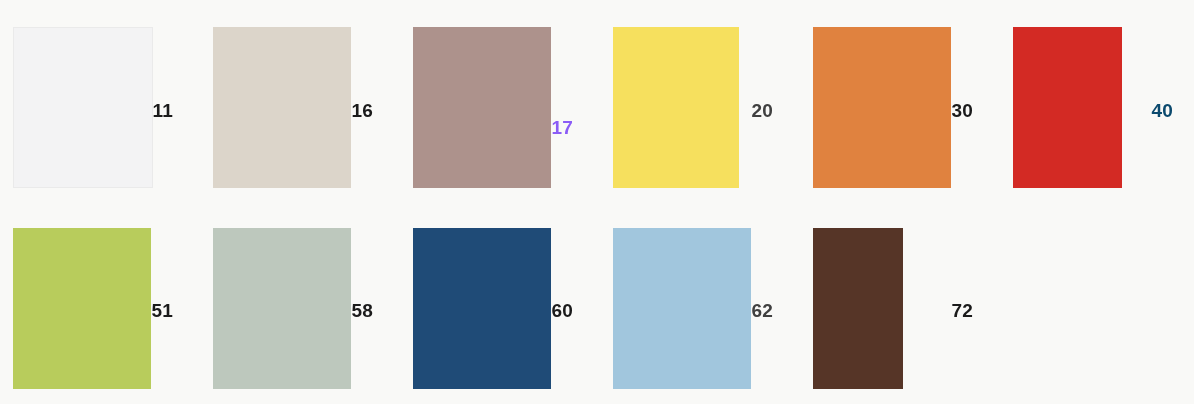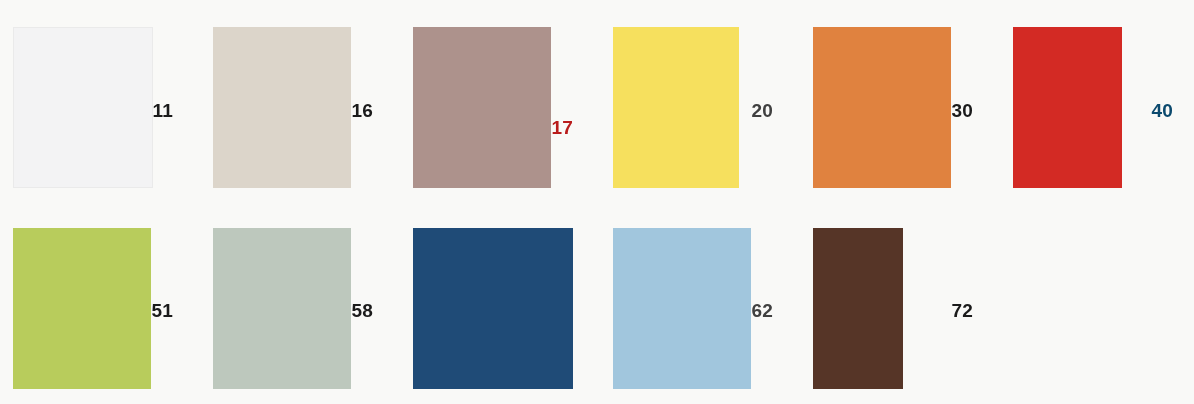--- a/index.html
+++ b/index.html
@@ -68,21 +68,21 @@
     <div class="swatch-cell">
       <div class="swatch-chip bordered" style="background: rgb(243, 243, 244); border-color: rgb(234, 234, 234);"></div>
       <div class="swatch-label" style="color: rgb(27, 27, 27);">11</div>
     </div>
     <div class="swatch-cell">
       <div class="swatch-chip" style="background: rgb(220, 213, 202);"></div>
       <div class="swatch-label" style="color: rgb(27, 27, 27);">16</div>
     </div>
     <div class="swatch-cell">
       <div class="swatch-chip" style="background: rgb(173, 146, 140);"></div>
-      <div class="swatch-label" style="color: #b91c1c; margin-top: 40px;">17</div>
+      <div class="swatch-label" style="color: #8b5cf6; margin-top: 40px;">17</div>
     </div>
     <div class="swatch-cell">
       <div class="swatch-chip" style="background: rgb(246, 224, 94);"></div>
       <div class="swatch-label" style="color: #404040; margin-left: 12px;">20</div>
     </div>
     <div class="swatch-cell">
       <div class="swatch-chip" style="background: rgb(224, 130, 63);"></div>
       <div class="swatch-label" style="color: rgb(27, 27, 27);">30</div>
     </div>
     <div class="swatch-cell">
@@ -95,20 +95,21 @@
     <div class="swatch-cell">
       <div class="swatch-chip" style="background: rgb(184, 204, 92);"></div>
       <div class="swatch-label" style="color: rgb(27, 27, 27);">51</div>
     </div>
     <div class="swatch-cell">
       <div class="swatch-chip" style="background: rgb(189, 200, 189);"></div>
       <div class="swatch-label" style="color: rgb(27, 27, 27);">58</div>
     </div>
     <div class="swatch-cell">
       <div class="swatch-chip" style="background: rgb(31, 75, 119);"></div>
+      <div class="swatch-label" style="color: rgb(27, 27, 27);">60</div>
     </div>
     <div class="swatch-cell">
       <div class="swatch-chip" style="background: rgb(161, 198, 221);"></div>
       <div class="swatch-label" style="color: #404040;">62</div>
     </div>
     <div class="swatch-cell">
       <div class="swatch-chip" style="background: rgb(86, 53, 39);"></div>
       <div class="swatch-label" style="color: rgb(27, 27, 27); margin-left: 48px;">72</div>
     </div>
   </div>

